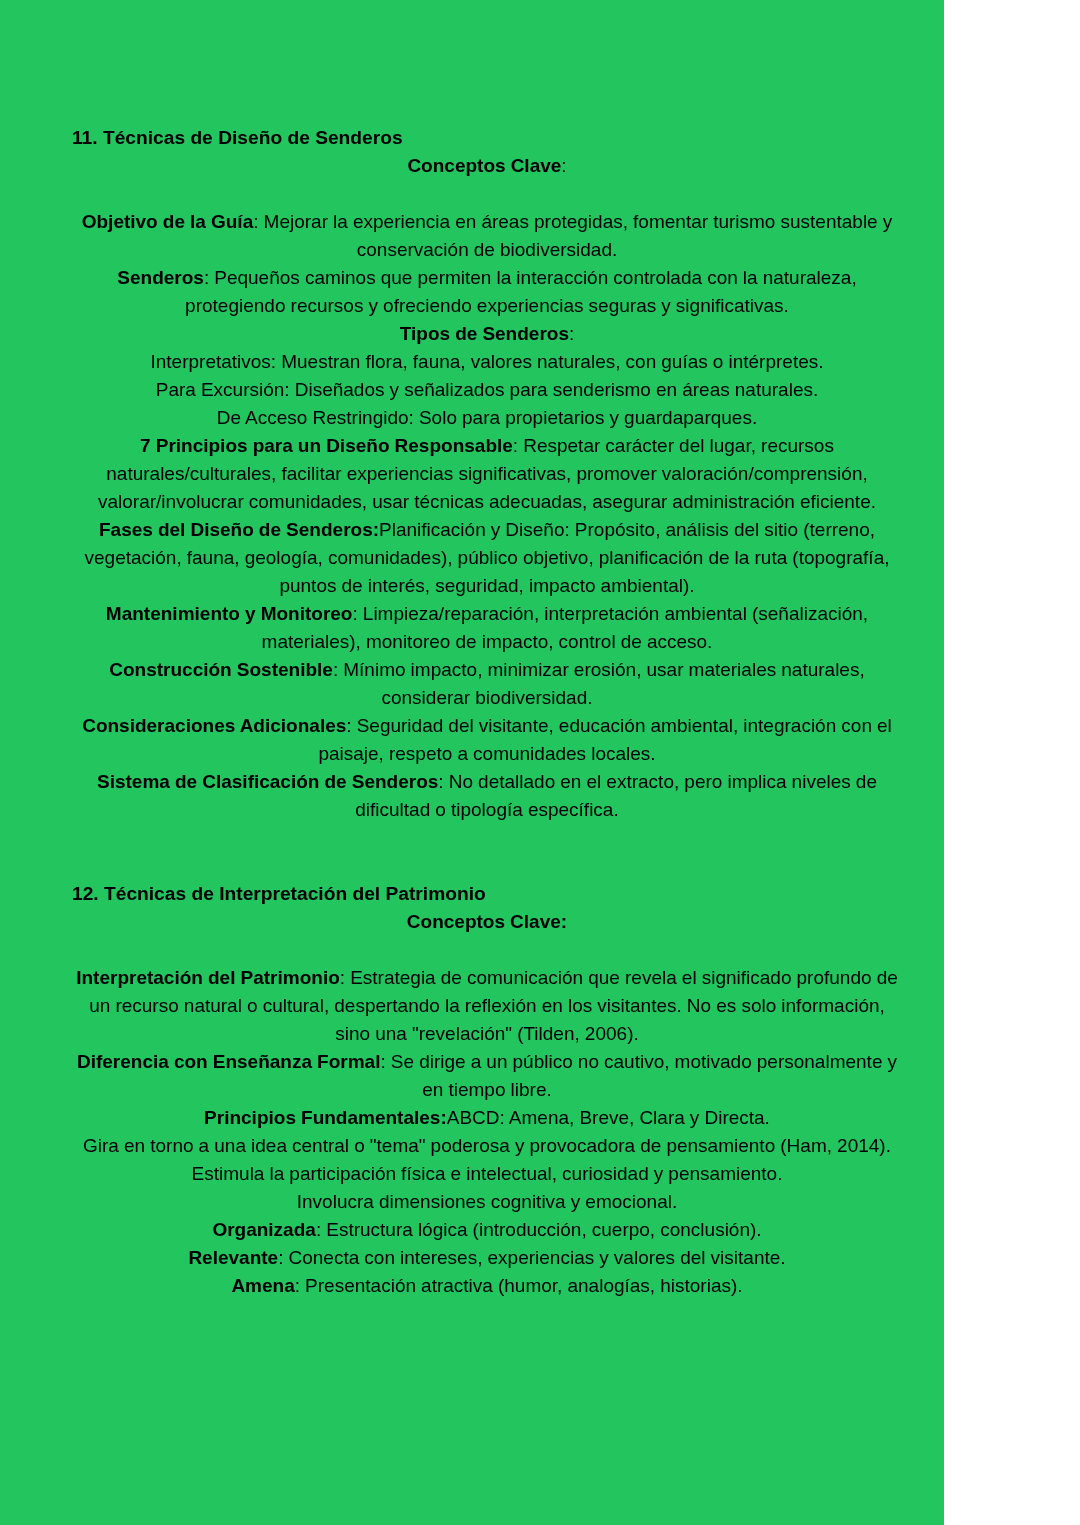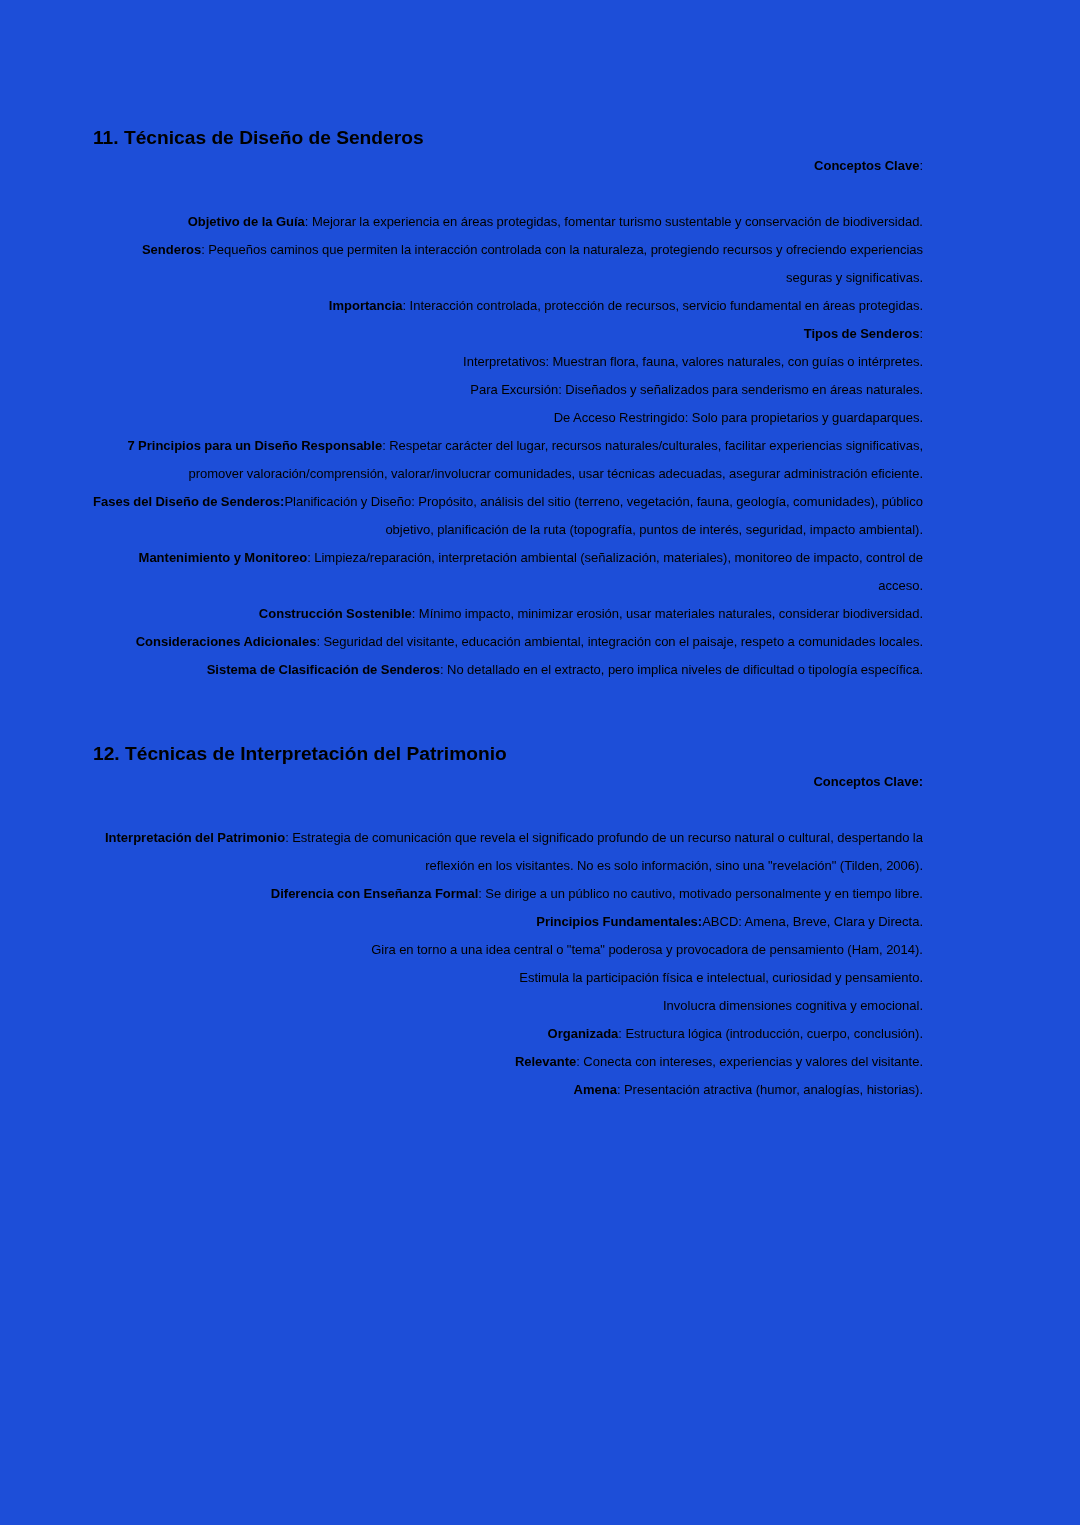--- a/index.html
+++ b/index.html
@@ -9,42 +9,42 @@
   }
   body {
     width: 1080px;
     height: 1525px;
     font-family: "Liberation Sans", sans-serif;
     color: #000000;
     -webkit-font-smoothing: antialiased;
   }
   .page {
     position: relative;
-    width: 1080px;
+    width: 944px;
     height: 1525px;
-    background: #1d4ed8;
+    background: #22c55e;
     box-sizing: border-box;
-    padding: 124px 125px 0 93px;
+    padding: 124px 125px 0 72px;
   }
   .doc-body {
     width: 830px;
     font-size: 19.2px;
     line-height: 28px;
     text-align: left;
   }
   .block {
     margin: 0;
     padding: 0;
   }
   .para {
     margin: 0;
     padding: 0;
-    font-size: 13px;
+    font-size: 19px;
     line-height: 28px;
-    text-align: right;
+    text-align: center;
     word-spacing: -0.2px;
   }
   .heading-line {
     font-weight: bold;
     margin: 0;
     font-size: 19.2px;
     line-height: 28px;
   }
   .lbl {
     font-weight: bold;
@@ -62,21 +62,20 @@
 <body>
 
 <div class="page">
   <div class="doc-body" id="doc-body">
       <div class="block">
         <div class="heading-line">11. Técnicas de Diseño de Senderos</div>
         <div class="para"><span class="lbl">Conceptos Clave</span><span>:</span></div>
         <div class="spacer">&nbsp;</div>
         <div class="para"><span class="lbl">Objetivo de la Guía</span><span>: </span><span>Mejorar la experiencia en áreas protegidas, fomentar turismo sustentable y conservación de biodiversidad.</span></div>
         <div class="para"><span class="lbl">Senderos</span><span>: </span><span>Pequeños caminos que permiten la interacción controlada con la naturaleza, protegiendo recursos y ofreciendo experiencias seguras y significativas.</span></div>
-        <div class="para"><span class="lbl">Importancia</span><span>: </span><span>Interacción controlada, protección de recursos, servicio fundamental en áreas protegidas.</span></div>
         <div class="para"><span class="lbl">Tipos de Senderos</span><span>:</span></div>
         <div class="para"><span>Interpretativos: Muestran flora, fauna, valores naturales, con guías o intérpretes.</span></div>
         <div class="para"><span>Para Excursión: Diseñados y señalizados para senderismo en áreas naturales.</span></div>
         <div class="para"><span>De Acceso Restringido: Solo para propietarios y guardaparques.</span></div>
         <div class="para"><span class="lbl">7 Principios para un Diseño Responsable</span><span>: </span><span>Respetar carácter del lugar, recursos naturales/culturales, facilitar experiencias significativas, promover valoración/comprensión, valorar/involucrar comunidades, usar técnicas adecuadas, asegurar administración eficiente.</span></div>
         <div class="para"><span class="lbl">Fases del Diseño de Senderos:</span><span>Planificación y Diseño: Propósito, análisis del sitio (terreno, vegetación, fauna, geología, comunidades), público objetivo, planificación de la ruta (topografía, puntos de interés, seguridad, impacto ambiental).</span></div>
         <div class="para"><span class="lbl">Mantenimiento y Monitoreo</span><span>: </span><span>Limpieza/reparación, interpretación ambiental (señalización, materiales), monitoreo de impacto, control de acceso.</span></div>
         <div class="para"><span class="lbl">Construcción Sostenible</span><span>: </span><span>Mínimo impacto, minimizar erosión, usar materiales naturales, considerar biodiversidad.</span></div>
         <div class="para"><span class="lbl">Consideraciones Adicionales</span><span>: </span><span>Seguridad del visitante, educación ambiental, integración con el paisaje, respeto a comunidades locales.</span></div>
         <div class="para"><span class="lbl">Sistema de Clasificación de Senderos</span><span>: </span><span>No detallado en el extracto, pero implica niveles de dificultad o tipología específica.</span></div>

